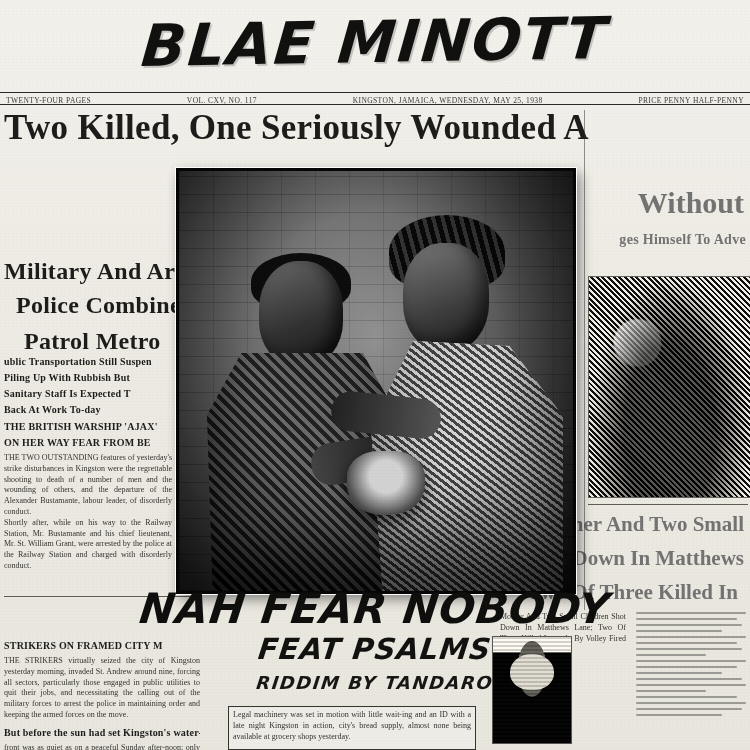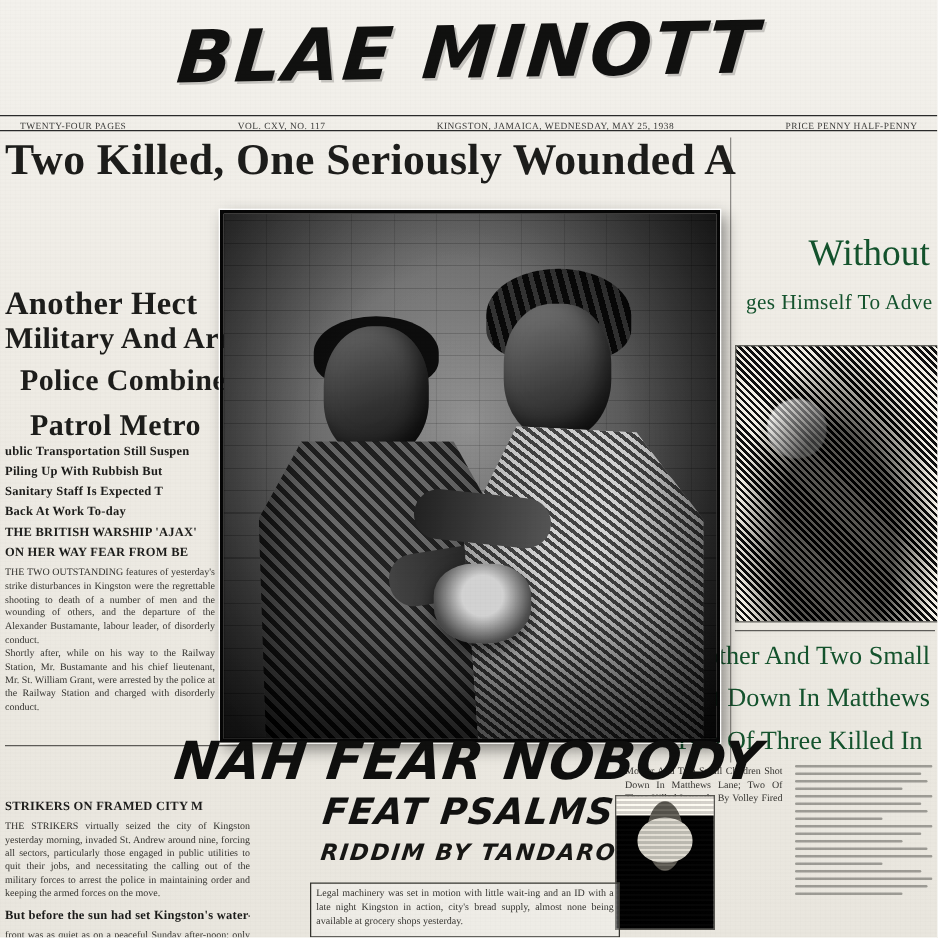--- a/index.html
+++ b/index.html
@@ -40,21 +40,21 @@
     height: 1px;
     background: #2b2b2b;
   }
   .masthead-line {
     position: absolute;
     left: 0; right: 0;
     top: 96px;
     display: flex;
     justify-content: space-between;
     align-items: baseline;
-    padding: 0 16px;
+    padding: 0 6px;
     font-size: 7.5px;
     letter-spacing: .4px;
     color: #3a3a38;
     text-transform: uppercase;
     white-space: nowrap;
   }
 
   
   .headline {
     position: absolute;
@@ -67,26 +67,26 @@
   .h1 { top: 108px; font-size: 35px; font-family: Liberation Serif, serif; }
   .h2 { top: 146px; font-size: 35px; }
   .h3 { top: 186px; left: 52px; font-size: 32px; }
   .h4 { top: 228px; font-size: 26px; }
   .h5 { top: 258px; font-size: 24px; }
   .h6 { top: 292px; left: 16px; font-size: 24px; }
   .h7 { top: 328px; left: 24px; font-size: 24px; }
 
   .right-head {
     position: absolute;
-    font-weight: 400;
-    color: #14532d;
+    font-weight: 700;
+    color: #737373;
     white-space: nowrap;
   }
   .rh1 { top: 186px; right: 6px; font-size: 30px; }
-  .rh2 { top: 232px; right: 4px; font-size: 17px; letter-spacing: .3px; text-align: center; }
+  .rh2 { top: 232px; right: 4px; font-size: 14px; letter-spacing: .3px; text-align: center; }
   .rh3 { top: 512px; right: 6px; font-size: 21px; }
   .rh4 { top: 546px; right: 6px; font-size: 21px; }
   .rh5 { top: 580px; right: 12px; font-size: 21px; }
 
   
   .col {
     position: absolute;
     overflow: hidden;
   }
   .col .ln {
@@ -180,21 +180,20 @@
     position: absolute;
     left: 228px;
     top: 706px;
     width: 248px;
     height: 44px;
     border: 1px solid #35342f;
     background: rgba(255,255,255,.25);
     overflow: hidden;
     padding: 3px 4px;
     box-sizing: border-box;
-    margin-left: 20px;
   }
 
   
   .artist-title {
     position: absolute;
     top: 8px;
     left: 0;
     right: 0;
     text-align: center;
     font-family: "DejaVu Sans", sans-serif;
@@ -407,21 +406,20 @@
   <div class="masthead-rule" style="top:104px;"></div>
 
   <div class="masthead-line">
     <span>TWENTY-FOUR PAGES</span>
     <span>VOL. CXV, No. 117</span>
     <span>KINGSTON, JAMAICA, WEDNESDAY, MAY 25, 1938</span>
     <span>PRICE PENNY HALF-PENNY</span>
   </div>
 
   <div class="headline h1">Two Killed, One Seriously Wounded A</div>
-  <div class="headline h4">Another Hect</div>
   <div class="headline h5">Military And Arm</div>
   <div class="headline h6">Police Combine</div>
   <div class="headline h7">Patrol Metro</div>
 
   <div class="right-head rh1">Without</div>
   <div class="right-head rh2">ges Himself  To Adve</div>
   <div class="right-head rh3">lother And Two Small</div>
   <div class="right-head rh4">Shot Down In Matthews</div>
   <div class="right-head rh5">Two Of Three Killed In</div>
 

